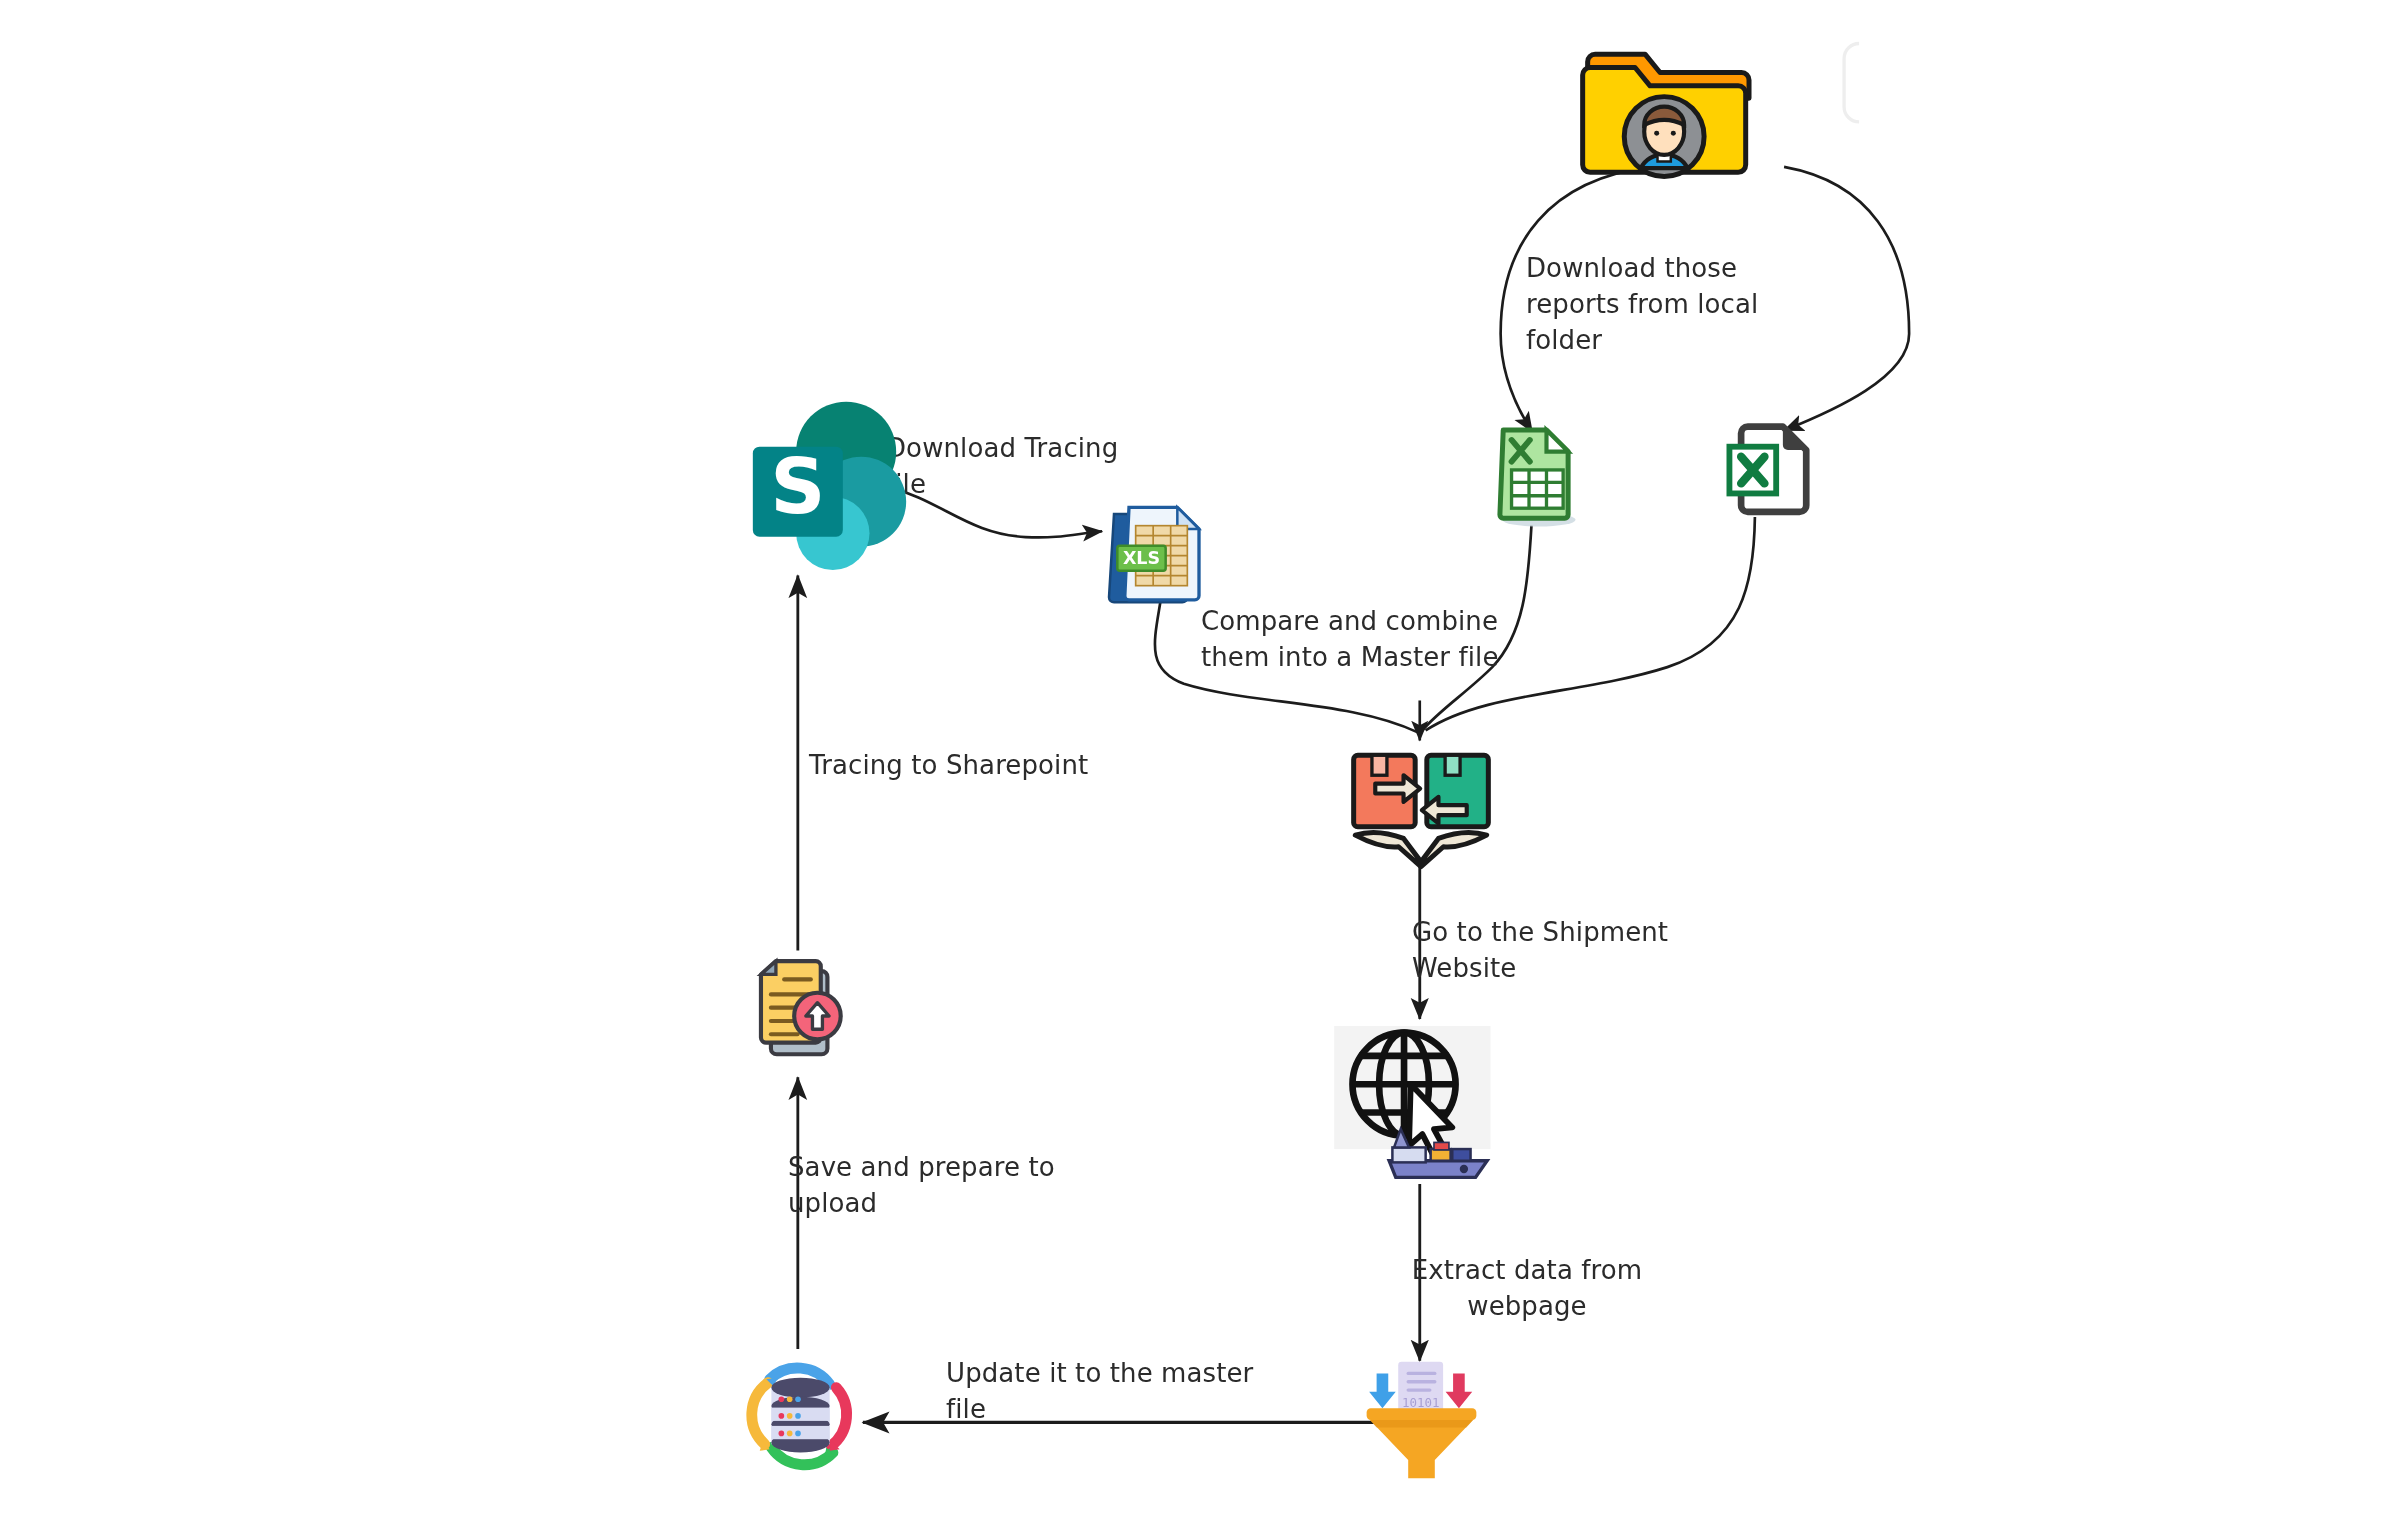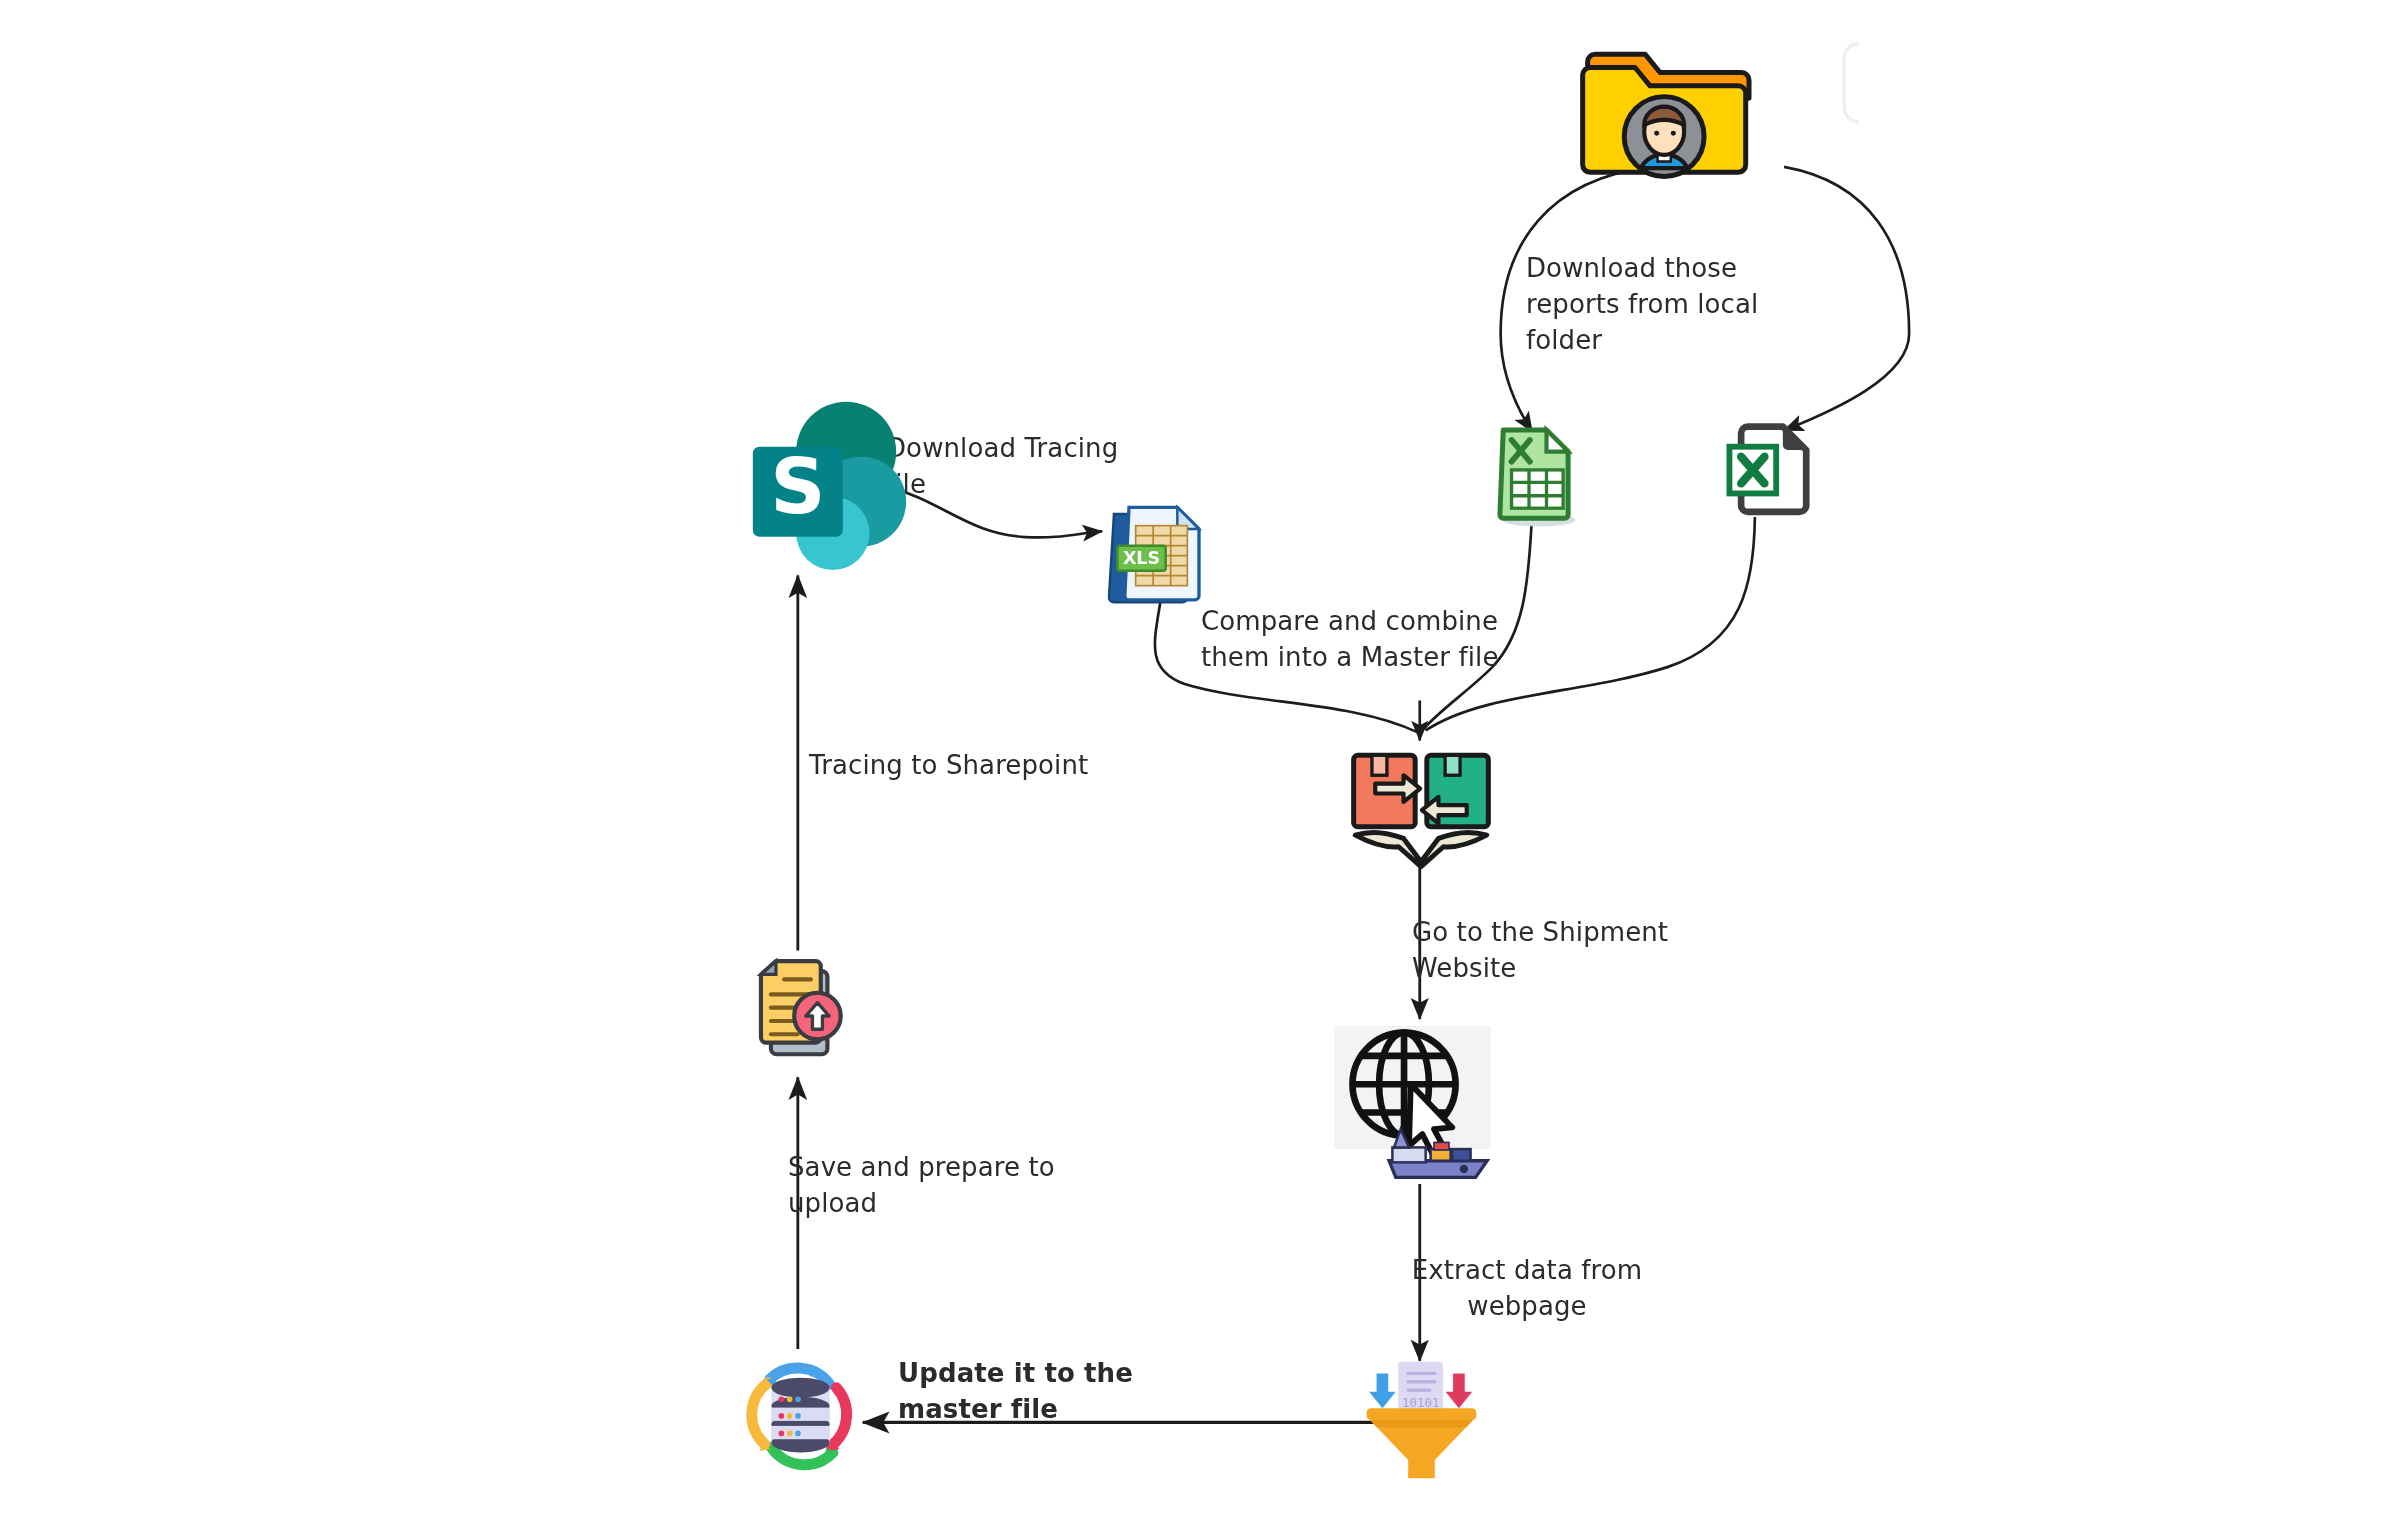--- a/index.html
+++ b/index.html
@@ -71,21 +71,21 @@
 reports from local
 folder</div>
 
   <div class="edge-label" style="left:1201px;top:563px;width:334px;margin-top:40px;">Compare and combine
 them into a Master file</div>
 
   <div class="edge-label" style="left:1412px;top:914px;width:350px;text-align:left;">Go to the Shipment Website</div>
 
   <div class="edge-label" style="left:1352px;top:1252px;width:350px;text-align:center;">Extract data from webpage</div>
 
-  <div class="edge-label" style="left:898px;top:1355px;width:342px;font-weight:bold;">Update it to the master file</div>
+  <div class="edge-label" style="left:946px;top:1355px;width:342px;">Update it to the master file</div>
 
   <div class="edge-label" style="left:788px;top:1149px;width:342px;text-align:left;">Save and prepare to upload</div>
 
   <div class="edge-label" style="left:809px;top:747px;width:284px;text-align:left;">Tracing to Sharepoint</div>
 
   <div class="node" style="left:746px;top:400px;width:192px;height:175px;">
     <svg width="192" height="175" viewBox="0 0 230 210">
       <circle cx="120" cy="62" r="60" fill="#078272"></circle>
       <circle cx="138" cy="122" r="54" fill="#1a9ba1"></circle>
       <circle cx="104" cy="160" r="44" fill="#37c6d0"></circle>

